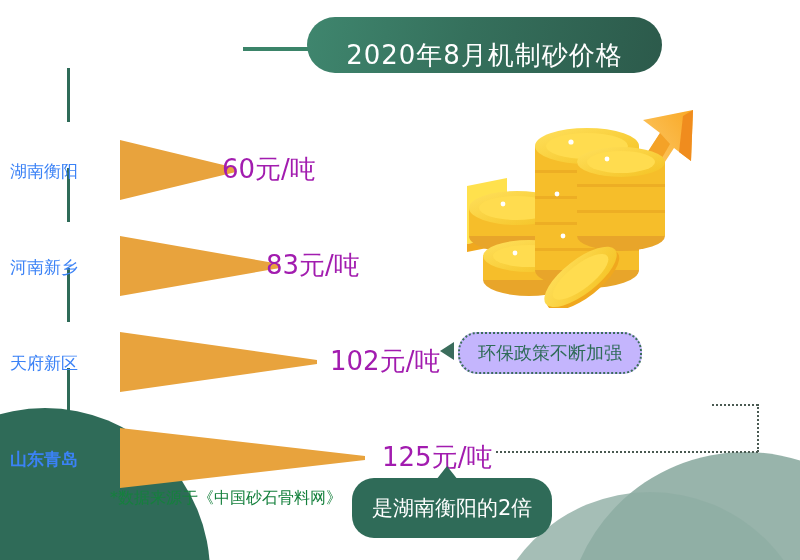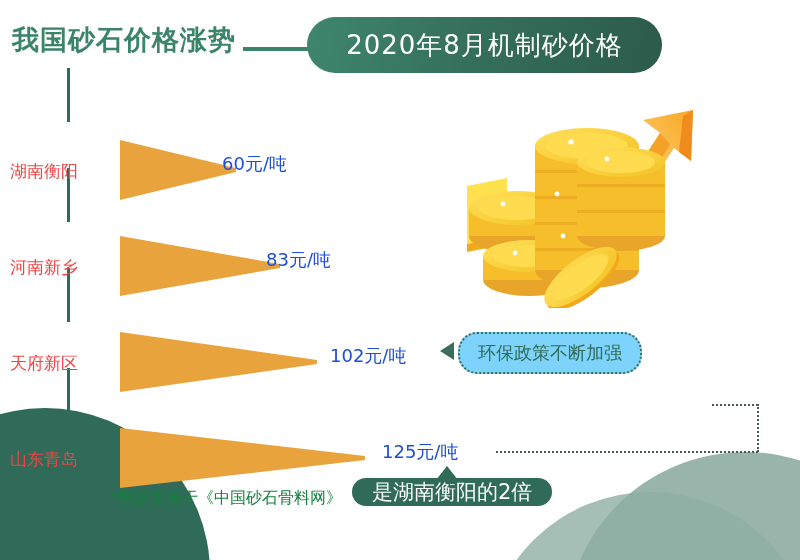--- a/index.html
+++ b/index.html
@@ -33,51 +33,51 @@
     color:#3B8469;white-space:nowrap;
   }
   .title-rule{
     position:absolute;left:243px;top:47px;width:72px;height:4px;
     background:#3B8469;
   }
   .badge{
     position:absolute;left:307px;top:17px;width:355px;height:56px;
     border-radius:28px;
     background:linear-gradient(100deg,#3F866E 0%,#35705C 45%,#2C5A4B 100%);
-    display:flex;align-items:center;justify-content:center;
+    display:flex;align-items:flex-end;justify-content:center;
   }
   .badge-text{
     color:#ffffff;font-size:26px;letter-spacing:1px;white-space:nowrap;
   }
 
   
   .axis{
     position:absolute;left:67px;top:68px;width:3px;height:398px;
     background-image:linear-gradient(to bottom,#2F6B58 0 54px,transparent 54px 84px);
     background-size:100% 100px;background-repeat:repeat-y;
   }
 
   
   .row{position:absolute;left:0;width:800px;height:96px;}
   .row-label{
     position:absolute;left:10px;width:110px;text-align:left;
-    font-size:17px;color:#ef4444;white-space:nowrap;
+    font-size:17px;color:#3b82f6;white-space:nowrap;
   }
   .wedge{position:absolute;height:60px;}
   .wedge svg{display:block;width:100%;height:100%;}
   .row-value{
-    position:absolute;font-size:18px;color:#1d4ed8;white-space:nowrap;
+    position:absolute;font-size:26px;color:#a21caf;white-space:nowrap;
   }
 
   
   .pill-callout{
     position:absolute;left:458px;top:332px;height:38px;
     border:2px dotted #3B6D5C;border-radius:19px;
     display:flex;align-items:center;padding:0 18px;
-    background:#7dd3fc;
+    background:#c4b5fd;
   }
   .pill-callout-text{font-size:18px;color:#2F6B58;white-space:nowrap;}
   .pill-arrow{
     position:absolute;left:440px;top:342px;width:0;height:0;
     border-top:9px solid transparent;border-bottom:9px solid transparent;
     border-right:14px solid #3B6D5C;
   }
 
   
   .note-line{
@@ -96,23 +96,23 @@
     position:absolute;left:496px;top:451px;width:262px;height:0;
     border-top:2px dotted #4A5A52;
   }
 
   
   .footnote{
     position:absolute;left:110px;top:488px;
     font-size:16px;color:#15803d;white-space:nowrap;
   }
   .bubble{
-    position:absolute;left:352px;top:478px;height:28px;
+    position:absolute;left:352px;top:478px;height:36px;
     border-radius:22px;background:#2F6B58;
-    display:flex;align-items:center;padding:0 20px;
+    display:flex;align-items:center;padding:12px 20px;
   }
   .bubble-text{color:#fff;font-size:21px;white-space:nowrap;}
   .bubble-tail{
     position:absolute;left:436px;top:466px;width:0;height:0;
     border-left:11px solid transparent;border-right:11px solid transparent;
     border-bottom:14px solid #2F6B58;
   }
 
   
   .coins{position:absolute;left:455px;top:58px;width:300px;height:250px;}
@@ -122,21 +122,20 @@
 <body>
 
 <div id="stage">
 
   <div class="bg-layer">
     <div class="blob-dark"></div>
     <div class="blob-sage-a"></div>
     <div class="blob-sage-b"></div>
   </div>
 
-  <div class="title">我国砂石价格涨势</div>
   <div class="title-rule"></div>
   <div class="badge">
     <span class="badge-text">2020年8月机制砂价格</span>
   </div>
 
   <div class="axis"></div>
 
   <div id="rows-host">
       <div class="row" style="top: 138px;">
         <div class="row-label" style="top: 22px;">湖南衡阳</div>
@@ -159,21 +158,21 @@
       <div class="row" style="top: 330px; padding-left: 24px;">
         <div class="row-label" style="top: 22px;">天府新区</div>
         <div class="wedge" style="left: 120px; top: 2px; width: 197px;">
           <svg viewBox="0 0 100 60" preserveAspectRatio="none">
             <polygon points="0,0 100,28 100,32 0,60" fill="#E8A33D"></polygon>
           </svg>
         </div>
         <div class="row-value" style="left: 330px; top: 14px;">102元/吨</div>
       </div>
       <div class="row" style="top: 426px;">
-        <div class="row-label" style="top: 22px;">山东青岛</div>
+        <div class="row-label" style="top: 22px; font-weight: bold;">山东青岛</div>
         <div class="wedge" style="left: 120px; top: 2px; width: 245px;">
           <svg viewBox="0 0 100 60" preserveAspectRatio="none">
             <polygon points="0,0 100,28 100,32 0,60" fill="#E8A33D"></polygon>
           </svg>
         </div>
         <div class="row-value" style="left: 382px; top: 14px;">125元/吨</div>
       </div>
     </div>
 
   <div class="coins">

